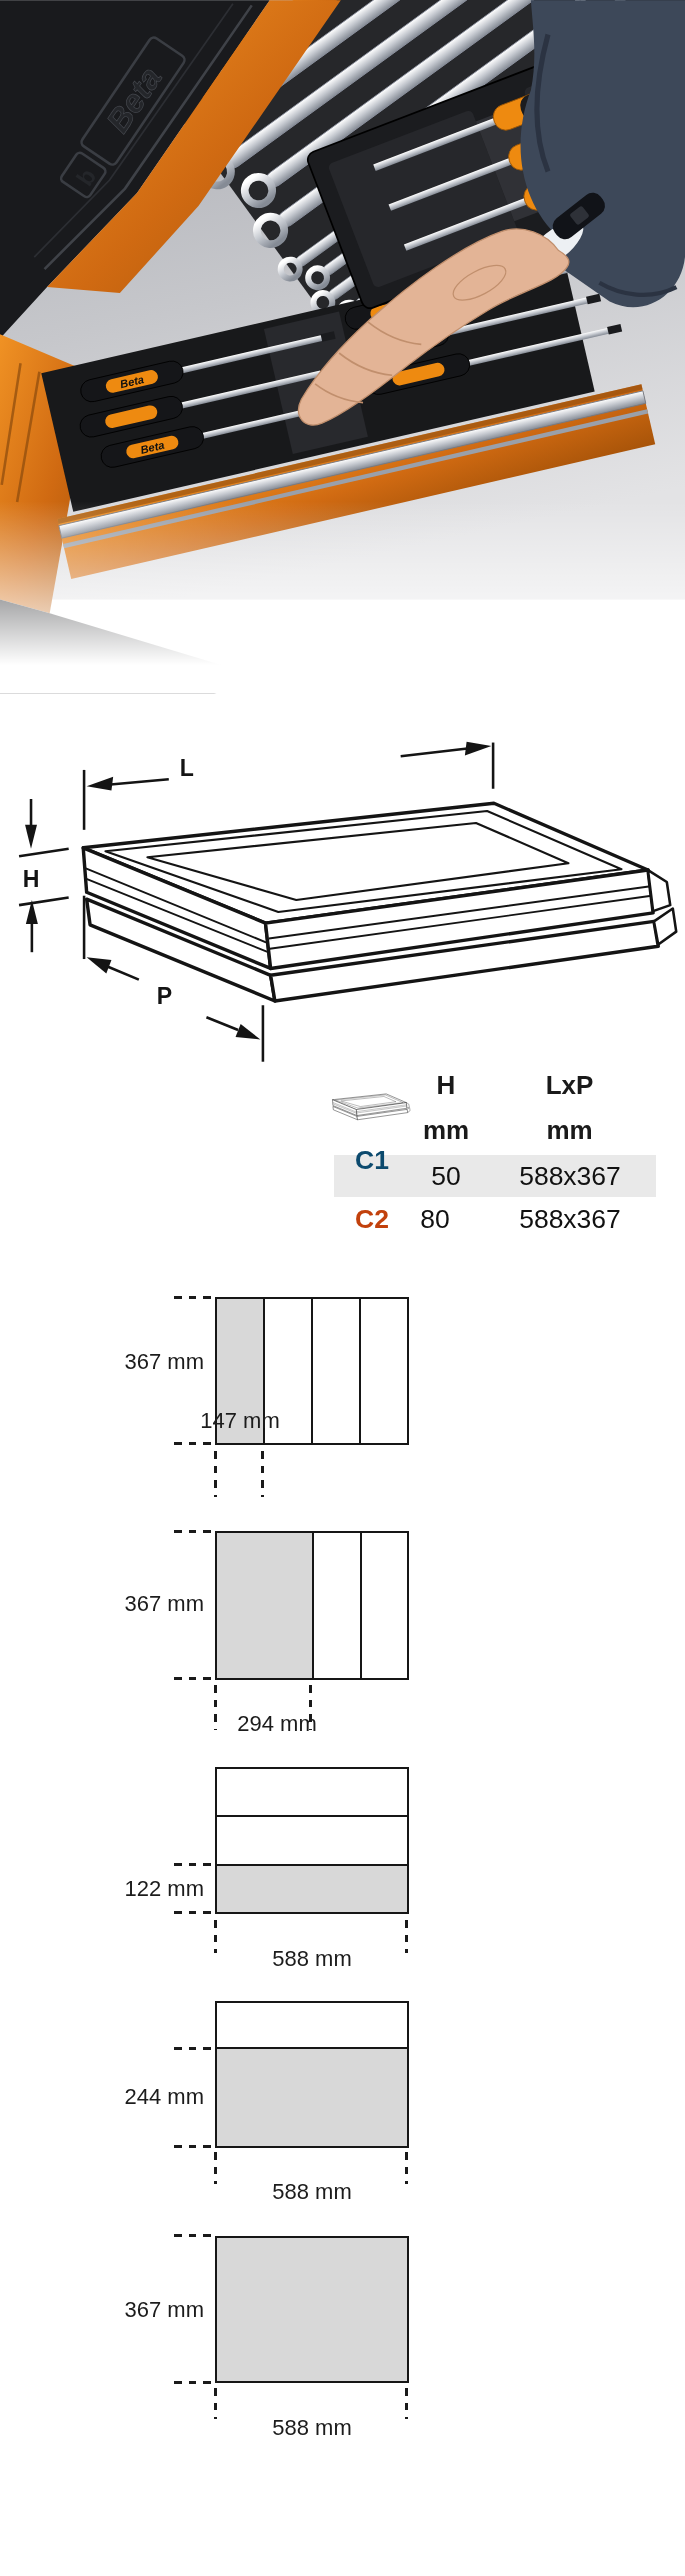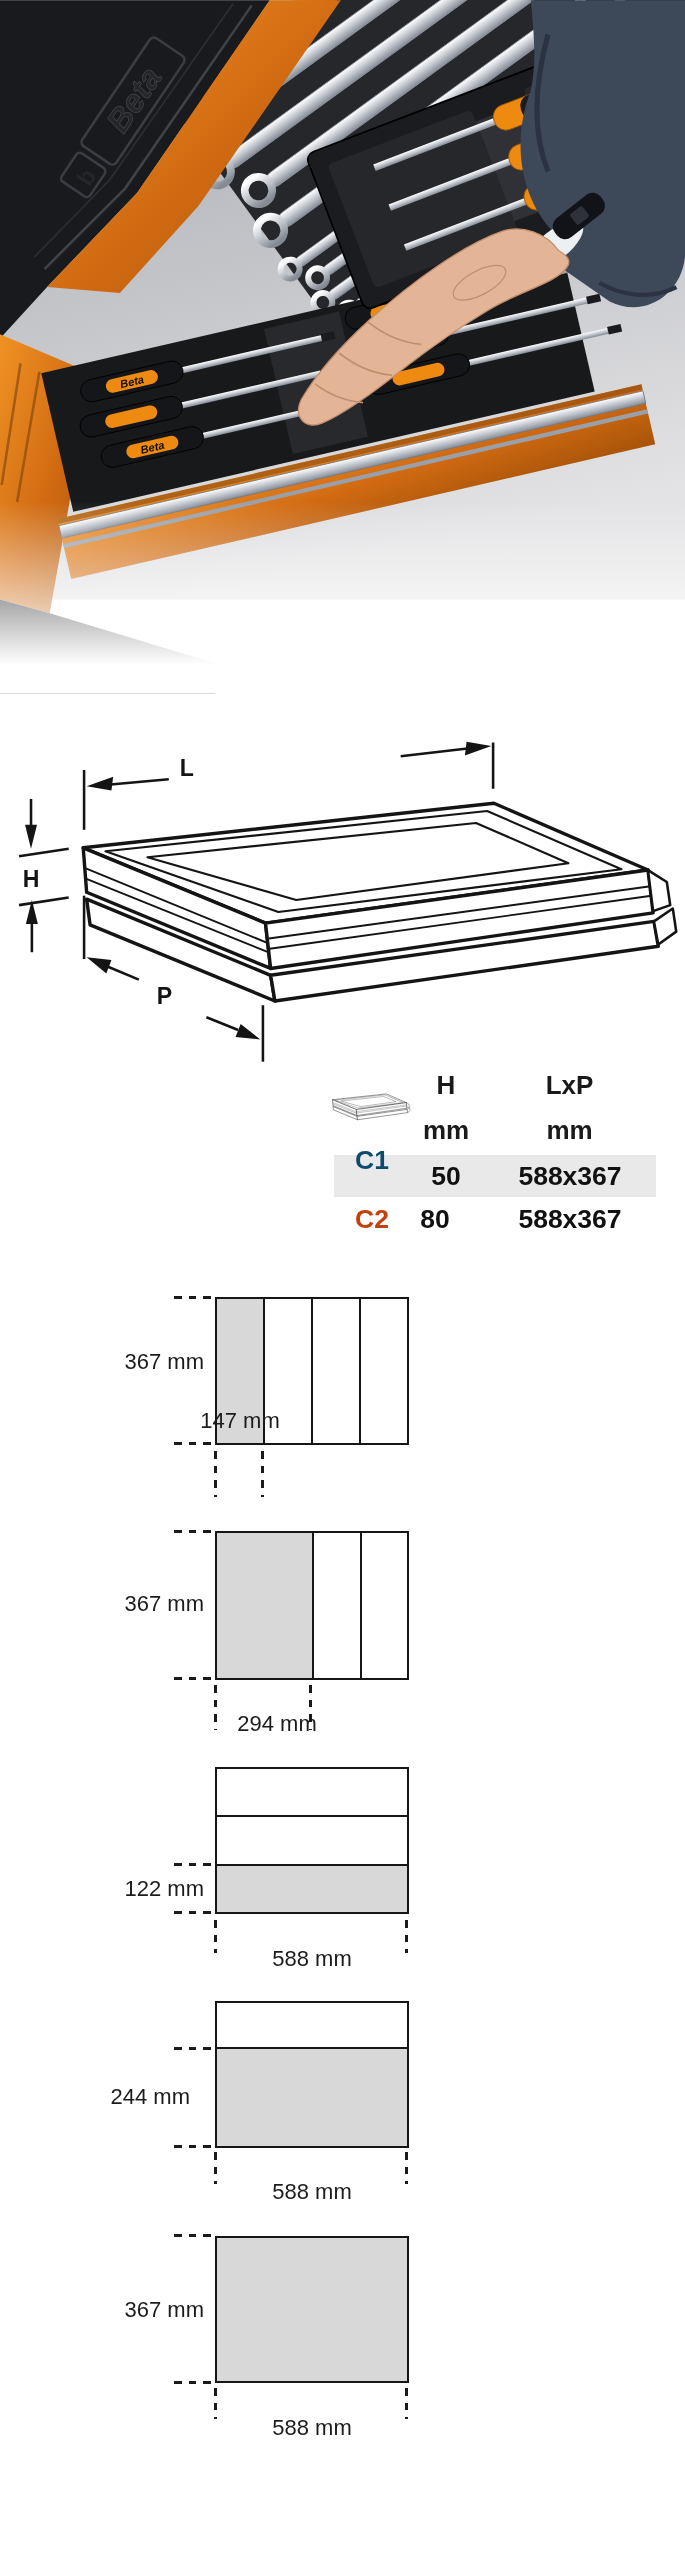--- a/index.html
+++ b/index.html
@@ -3,21 +3,21 @@
 <meta charset="utf-8">
 <style>
   html,body{margin:0;padding:0;background:#fff;}
   .page{position:relative;width:685px;height:2576px;background:#ffffff;overflow:hidden;
         font-family:"Liberation Sans",sans-serif;color:#1a1a1a;}
   .abs{position:absolute;}
   svg text{font-family:"Liberation Sans",sans-serif;}
 
   
   .tbl-head{font-weight:700;font-size:26px;text-align:center;line-height:27px;}
-  .tbl-cell{font-weight:700;font-size:26.5px;text-align:center;line-height:31px;color:#111;}
+  .tbl-cell{font-weight:400;font-size:26.5px;text-align:center;line-height:31px;color:#111;}
   .tbl-code{font-weight:700;font-size:26.5px;text-align:center;line-height:31px;}
   .tbl-band{background:#e9e9e9;}
 
   
   .mlabel{font-size:22px;line-height:26px;color:#1c1c1c;white-space:nowrap;}
   .mlabel.right{text-align:right;}
   .mlabel.center{text-align:center;}
   .hdash{height:2.6px;background:repeating-linear-gradient(90deg,#1a1a1a 0 7.7px,transparent 7.7px 14.6px);}
   .vdash{width:2.6px;background:repeating-linear-gradient(180deg,#1a1a1a 0 7.7px,transparent 7.7px 14.6px);}
   .mrect{box-sizing:border-box;border:2.6px solid #161616;background:#fff;display:flex;}
@@ -295,21 +295,21 @@
       <div class="cell rdiv"></div>
       <div class="cell rdiv"></div>
       <div class="cell shaded"></div>
     </div>
     <div class="abs vdash" style="left:214px;top:1920px;height:33px"></div>
     <div class="abs vdash" style="left:405px;top:1920px;height:33px"></div>
     <div class="abs mlabel center" style="left:259px;top:1946px;width:106px">588 mm</div>
   </div>
 
   <div>
-    <div class="abs mlabel right" style="left:89px;top:2084px;width:101px">244 mm</div>
+    <div class="abs mlabel right" style="left:103px;top:2084px;width:101px">244 mm</div>
     <div class="abs hdash" style="left:174px;top:2047px;width:41px"></div>
     <div class="abs hdash" style="left:174px;top:2145px;width:41px"></div>
     <div class="abs mrect vert" style="left:215px;top:2001px;width:194px;height:147px">
       <div class="cell rdiv" style="flex:0 0 31%"></div>
       <div class="cell shaded"></div>
     </div>
     <div class="abs vdash" style="left:214px;top:2152px;height:32px"></div>
     <div class="abs vdash" style="left:405px;top:2152px;height:32px"></div>
     <div class="abs mlabel center" style="left:259px;top:2179px;width:106px">588 mm</div>
   </div>

